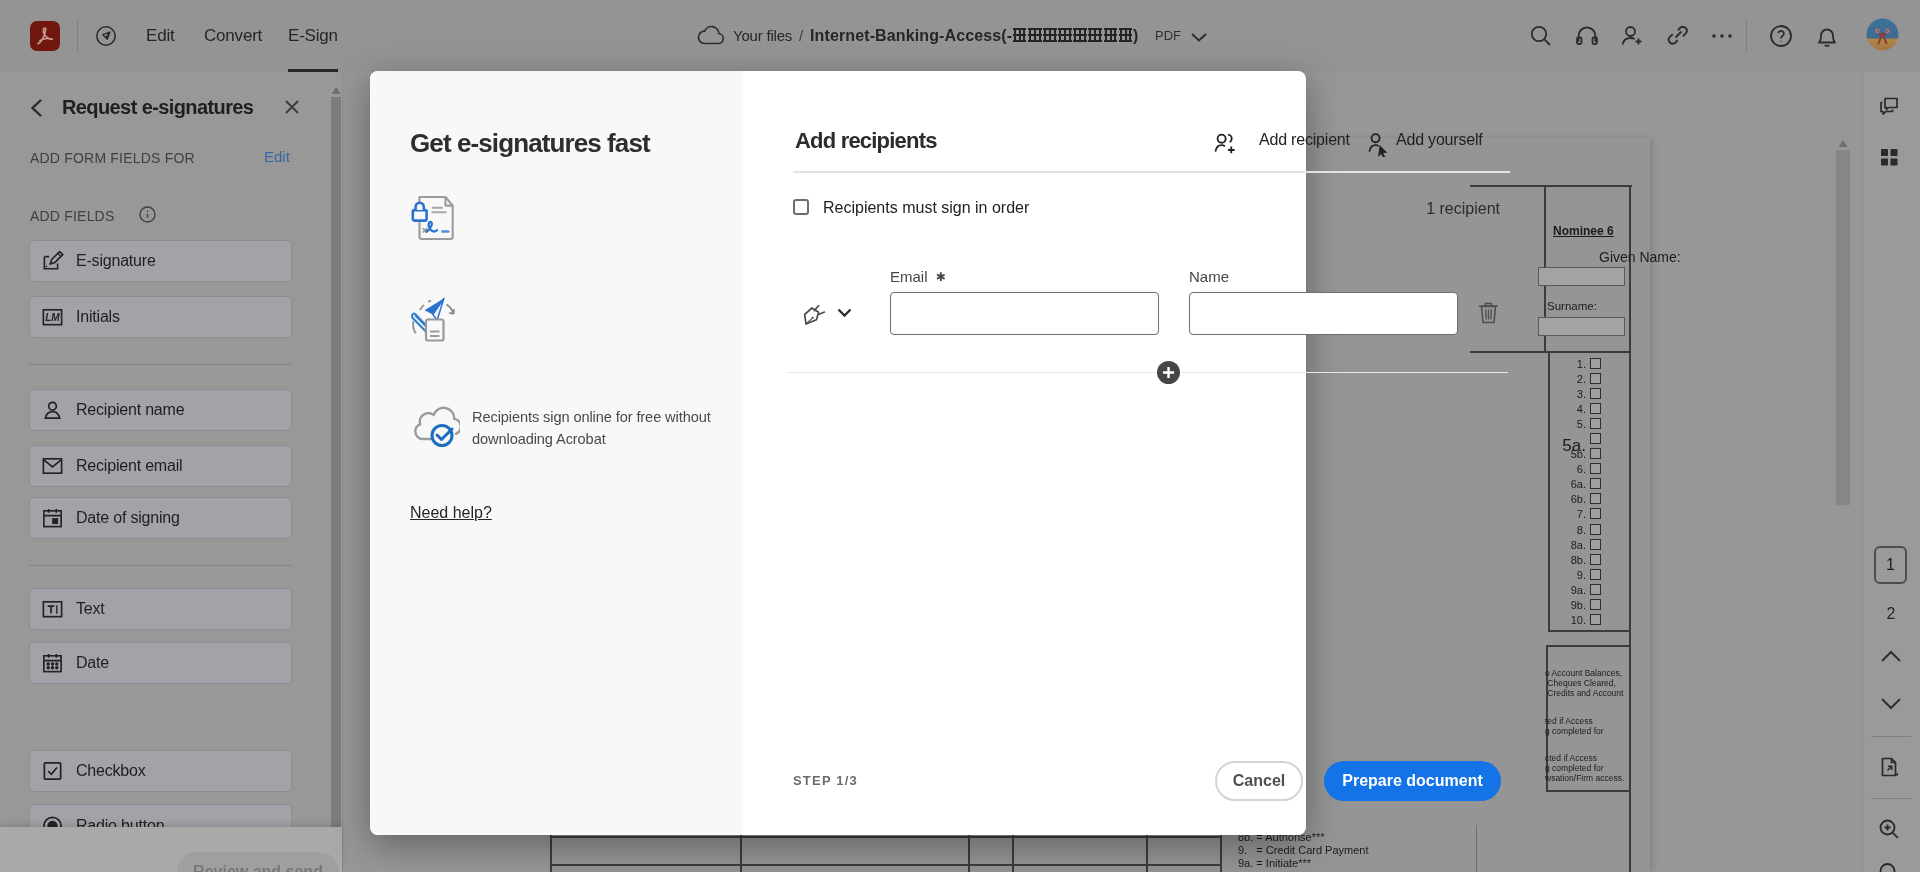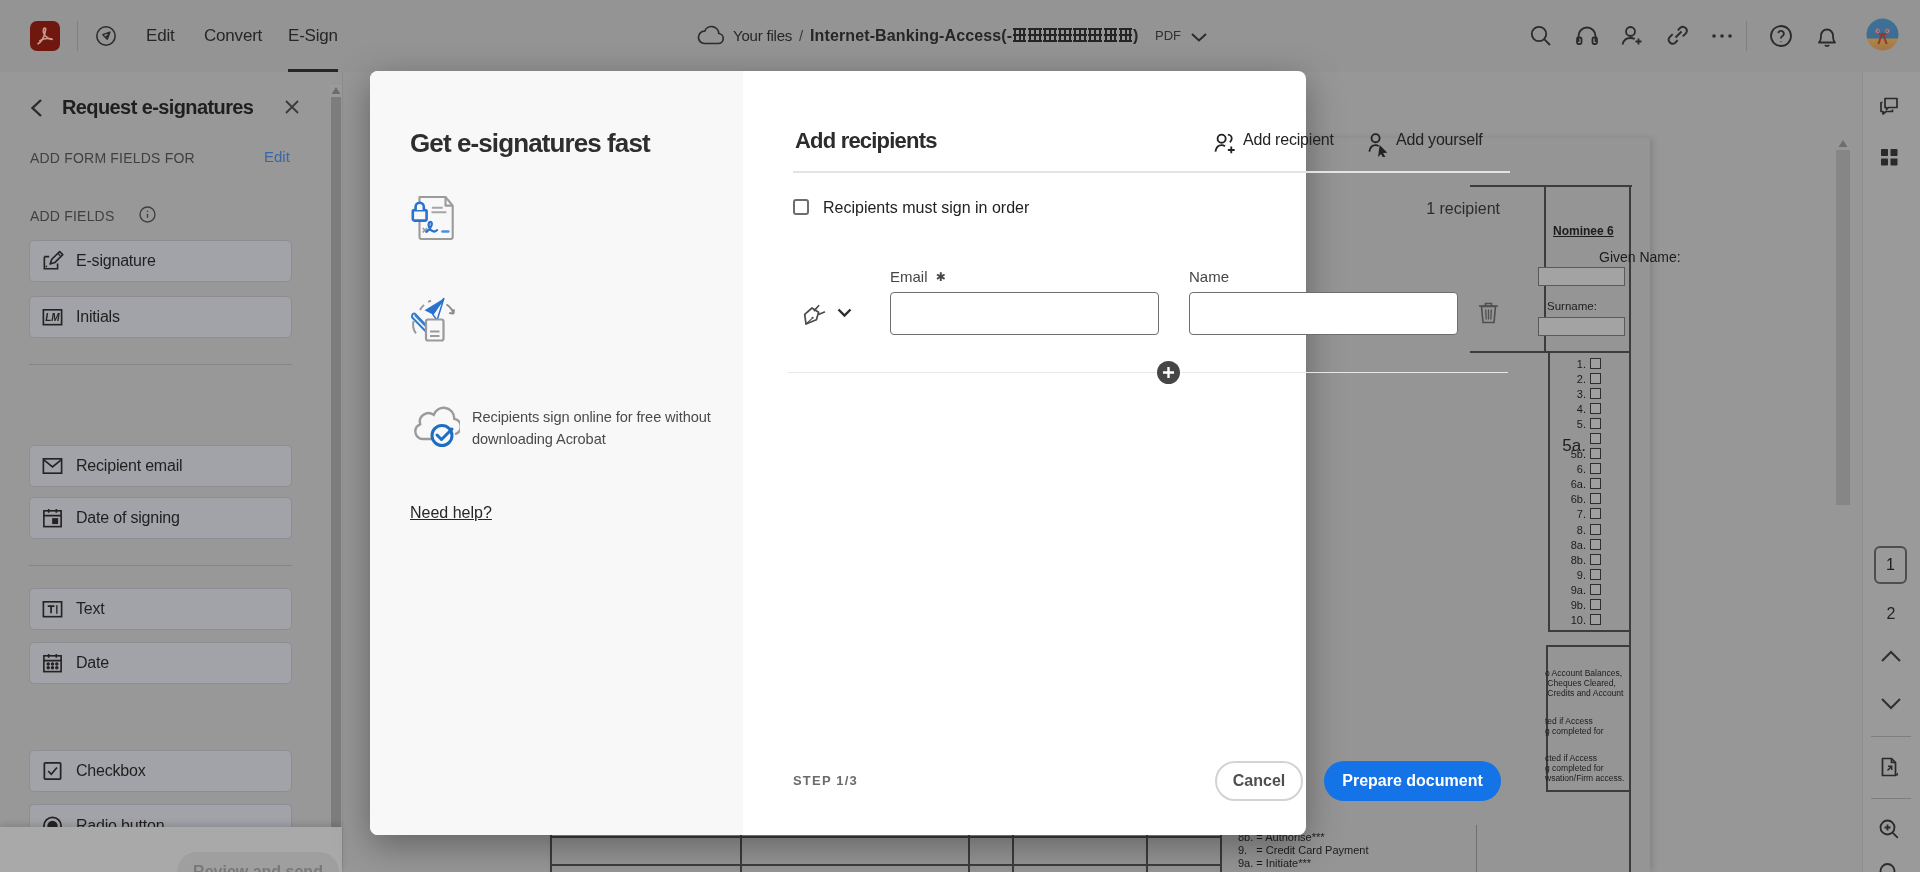--- a/index.html
+++ b/index.html
@@ -263,20 +263,27 @@
     <span class="lbl">E-signature</span>
   </div>
   <div class="fieldbtn" style="top:224px">
     <svg class="fic" viewBox="0 0 24 24" fill="none" stroke="#232323" stroke-width="1.7">
       <rect x="2.5" y="4.5" width="19" height="15.5"></rect>
       <text x="12" y="16.5" font-size="10.5" font-weight="bold" fill="#232323" stroke="none" text-anchor="middle" font-style="italic" font-family="Liberation Sans">LM</text>
     </svg>
     <span class="lbl">Initials</span>
   </div>
   <div class="sb-div" style="top:292px"></div>
+  <div class="fieldbtn" style="top:317px">
+    <svg class="fic" viewBox="0 0 24 24" fill="none" stroke="#232323" stroke-width="1.8">
+      <circle cx="12" cy="8" r="4"></circle>
+      <path d="M4.5 20.5c1.2-4.8 4.2-6.7 7.5-6.7s6.3 1.9 7.5 6.7z"></path>
+    </svg>
+    <span class="lbl">Recipient name</span>
+  </div>
   <div class="fieldbtn" style="top:373px">
     <svg class="fic" viewBox="0 0 24 24" fill="none" stroke="#232323" stroke-width="1.7">
       <rect x="2.5" y="4.5" width="19" height="15"></rect>
       <path d="M3 5.5l9 7.5 9-7.5"></path>
     </svg>
     <span class="lbl">Recipient email</span>
   </div>
   <div class="fieldbtn" style="top:425px">
     <svg class="fic" viewBox="0 0 24 24" fill="none" stroke="#232323" stroke-width="1.7">
       <rect x="3" y="4.5" width="18" height="16.5"></rect>
@@ -413,21 +420,21 @@
     <div id="needhelp">Need help?</div>
   </div>
   <div id="mright">
     <div id="ar-title">Add recipients</div>
     <svg style="position:absolute;left:469px;top:60px;width:26px;height:26px" viewBox="0 0 27 27" fill="none" stroke="#222" stroke-width="1.9">
       <circle cx="10" cy="8" r="4.2"></circle>
       <path d="M3.5 21.5c.8-4.6 3.4-6.8 6.5-6.8 1.3 0 2.5.4 3.5 1.1"></path>
       <path d="M16.5 3.7a4.2 4.2 0 0 1 4 4.2c0 1.6-.8 3-2.1 3.7"></path>
       <path d="M20 16.2v7M16.5 19.7h7"></path>
     </svg>
-    <div class="hbtn" style="left:500px">Add recipient</div>
+    <div class="hbtn" style="left:516px">Add recipient</div>
     <svg style="position:absolute;left:621px;top:60px;width:26px;height:26px" viewBox="0 0 27 27" fill="none" stroke="#222" stroke-width="1.9">
       <circle cx="12" cy="7.5" r="4.2"></circle>
       <path d="M5.5 21.5c.8-4.6 3.4-6.8 6.5-6.8 1.2 0 2.3.3 3.2 1"></path>
       <path d="M16.2 14.6l8 8-4.4.2 2.4 4.1-2.1 1.2-2.4-4.1-3.1 3.1z" fill="#222" stroke="none"></path>
     </svg>
     <div class="hbtn" style="left:653px">Add yourself</div>
     <div id="hr1"></div>
     <div id="chk"></div>
     <div id="chklbl">Recipients must sign in order</div>
     <div id="onerec">1 recipient</div>

